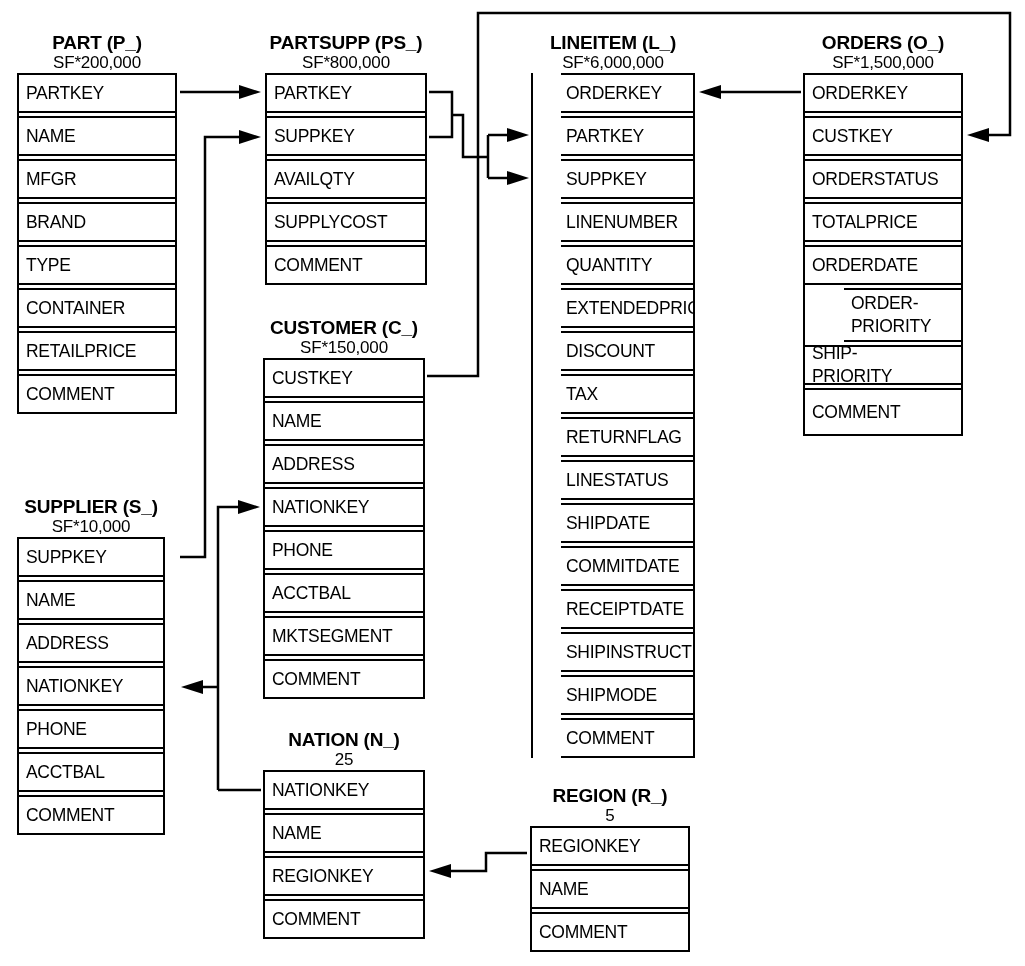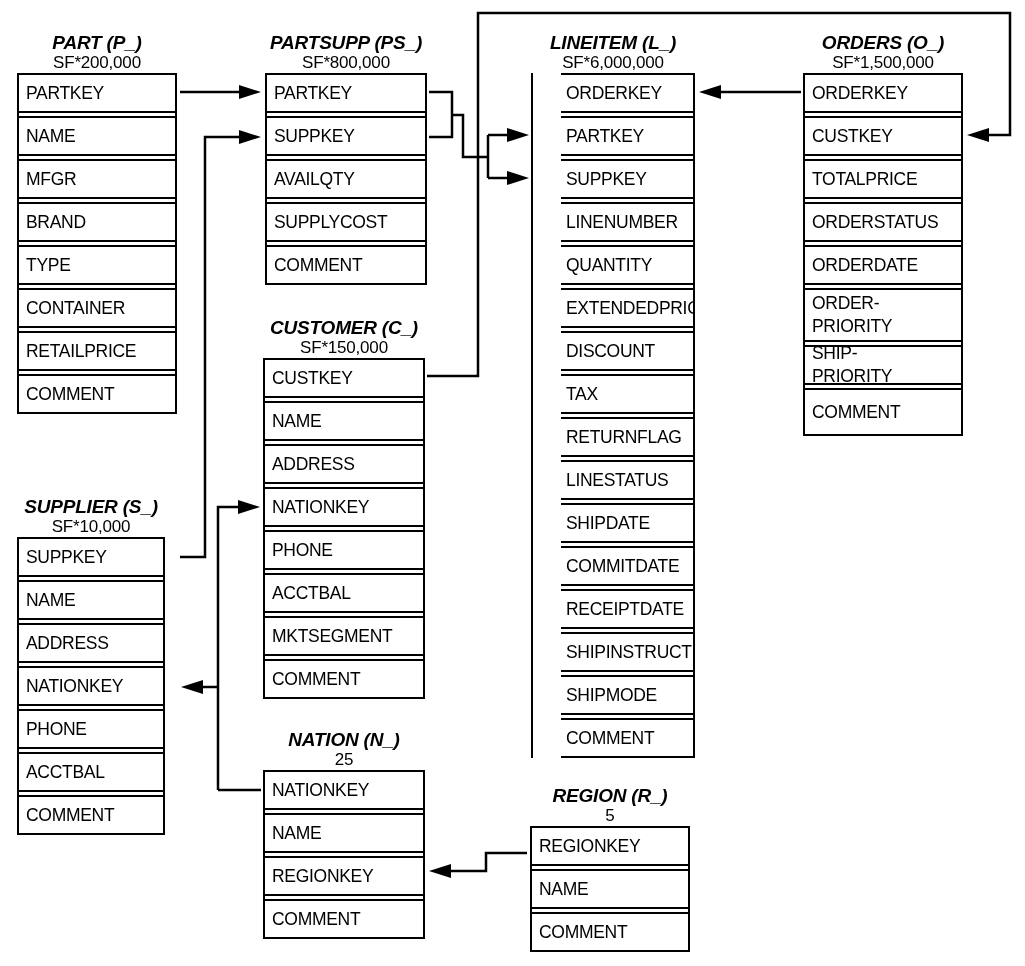--- a/index.html
+++ b/index.html
@@ -6,21 +6,21 @@
   .canvas{
     position:relative;width:1025px;height:966px;background:#ffffff;
     font-family:"Liberation Sans", sans-serif;color:#000;overflow:hidden;
   }
   .connectors{position:absolute;left:0;top:0;}
   .tbl{position:absolute;box-sizing:border-box;
        border-left:2.5px solid #000;border-right:2.5px solid #000;}
   .tbl-title{
     position:absolute;left:-10px;right:-10px;bottom:calc(100% + 20px);height:20px;
     text-align:center;font-weight:bold;font-size:19px;letter-spacing:-0.2px;
-    white-space:nowrap;line-height:20px;font-style:italic;
+    white-space:nowrap;line-height:20px;
   }
   .tbl-subtitle{
     position:absolute;left:-10px;right:-10px;bottom:100%;height:20px;
     text-align:center;font-size:17px;letter-spacing:-0.2px;
     white-space:nowrap;line-height:19px;
   }
   .row{
     box-sizing:border-box;height:40px;margin-bottom:3px;
     border-top:2.5px solid #000;border-bottom:2.5px solid #000;
     display:flex;align-items:center;padding-left:7px;
@@ -31,21 +31,21 @@
   
   .tbl-part     {left:17px;  top:73px;  width:160px;}
   .tbl-partsupp {left:265px; top:73px;  width:162px;}
   .tbl-lineitem {left:531px; top:73px;  width:164px;padding-left:28px;}
   .tbl-orders   {left:803px; top:73px;  width:160px;}
   .tbl-customer {left:263px; top:358px; width:162px;}
   .tbl-supplier {left:17px;  top:537px; width:148px;}
   .tbl-nation   {left:263px; top:770px; width:162px;}
   .tbl-region   {left:530px; top:826px; width:160px;}
   
-  .tbl-orders .row:nth-child(6){height:54px;}
+  .tbl-orders .row:nth-child(6){height:54px;margin-left:39px;}
   .tbl-orders .row:nth-child(8){height:48px;}
   .tbl-lineitem .row{padding-left:5px;}
 </style>
 </head>
 <body>
 
 <div class="canvas">
 
   <svg class="connectors" width="1025" height="966" viewBox="0 0 1025 966" stroke="#000" stroke-width="2.5" fill="none">
 
@@ -142,22 +142,22 @@
         <div class="row">COMMENT</div>
       </div>
   </div>
 
   <div class="tbl tbl-orders">
     <div class="tbl-title">ORDERS (O_)</div>
     <div class="tbl-subtitle">SF*1,500,000</div>
     <div class="rows">
         <div class="row">ORDERKEY</div>
         <div class="row">CUSTKEY</div>
+        <div class="row">ORDERSTATUS</div>
         <div class="row">TOTALPRICE</div>
-        <div class="row">ORDERSTATUS</div>
         <div class="row">ORDERDATE</div>
         <div class="row">ORDER-
 PRIORITY</div>
         <div class="row">SHIP-
 PRIORITY</div>
         <div class="row">COMMENT</div>
       </div>
   </div>
 
   <div class="tbl tbl-customer">

